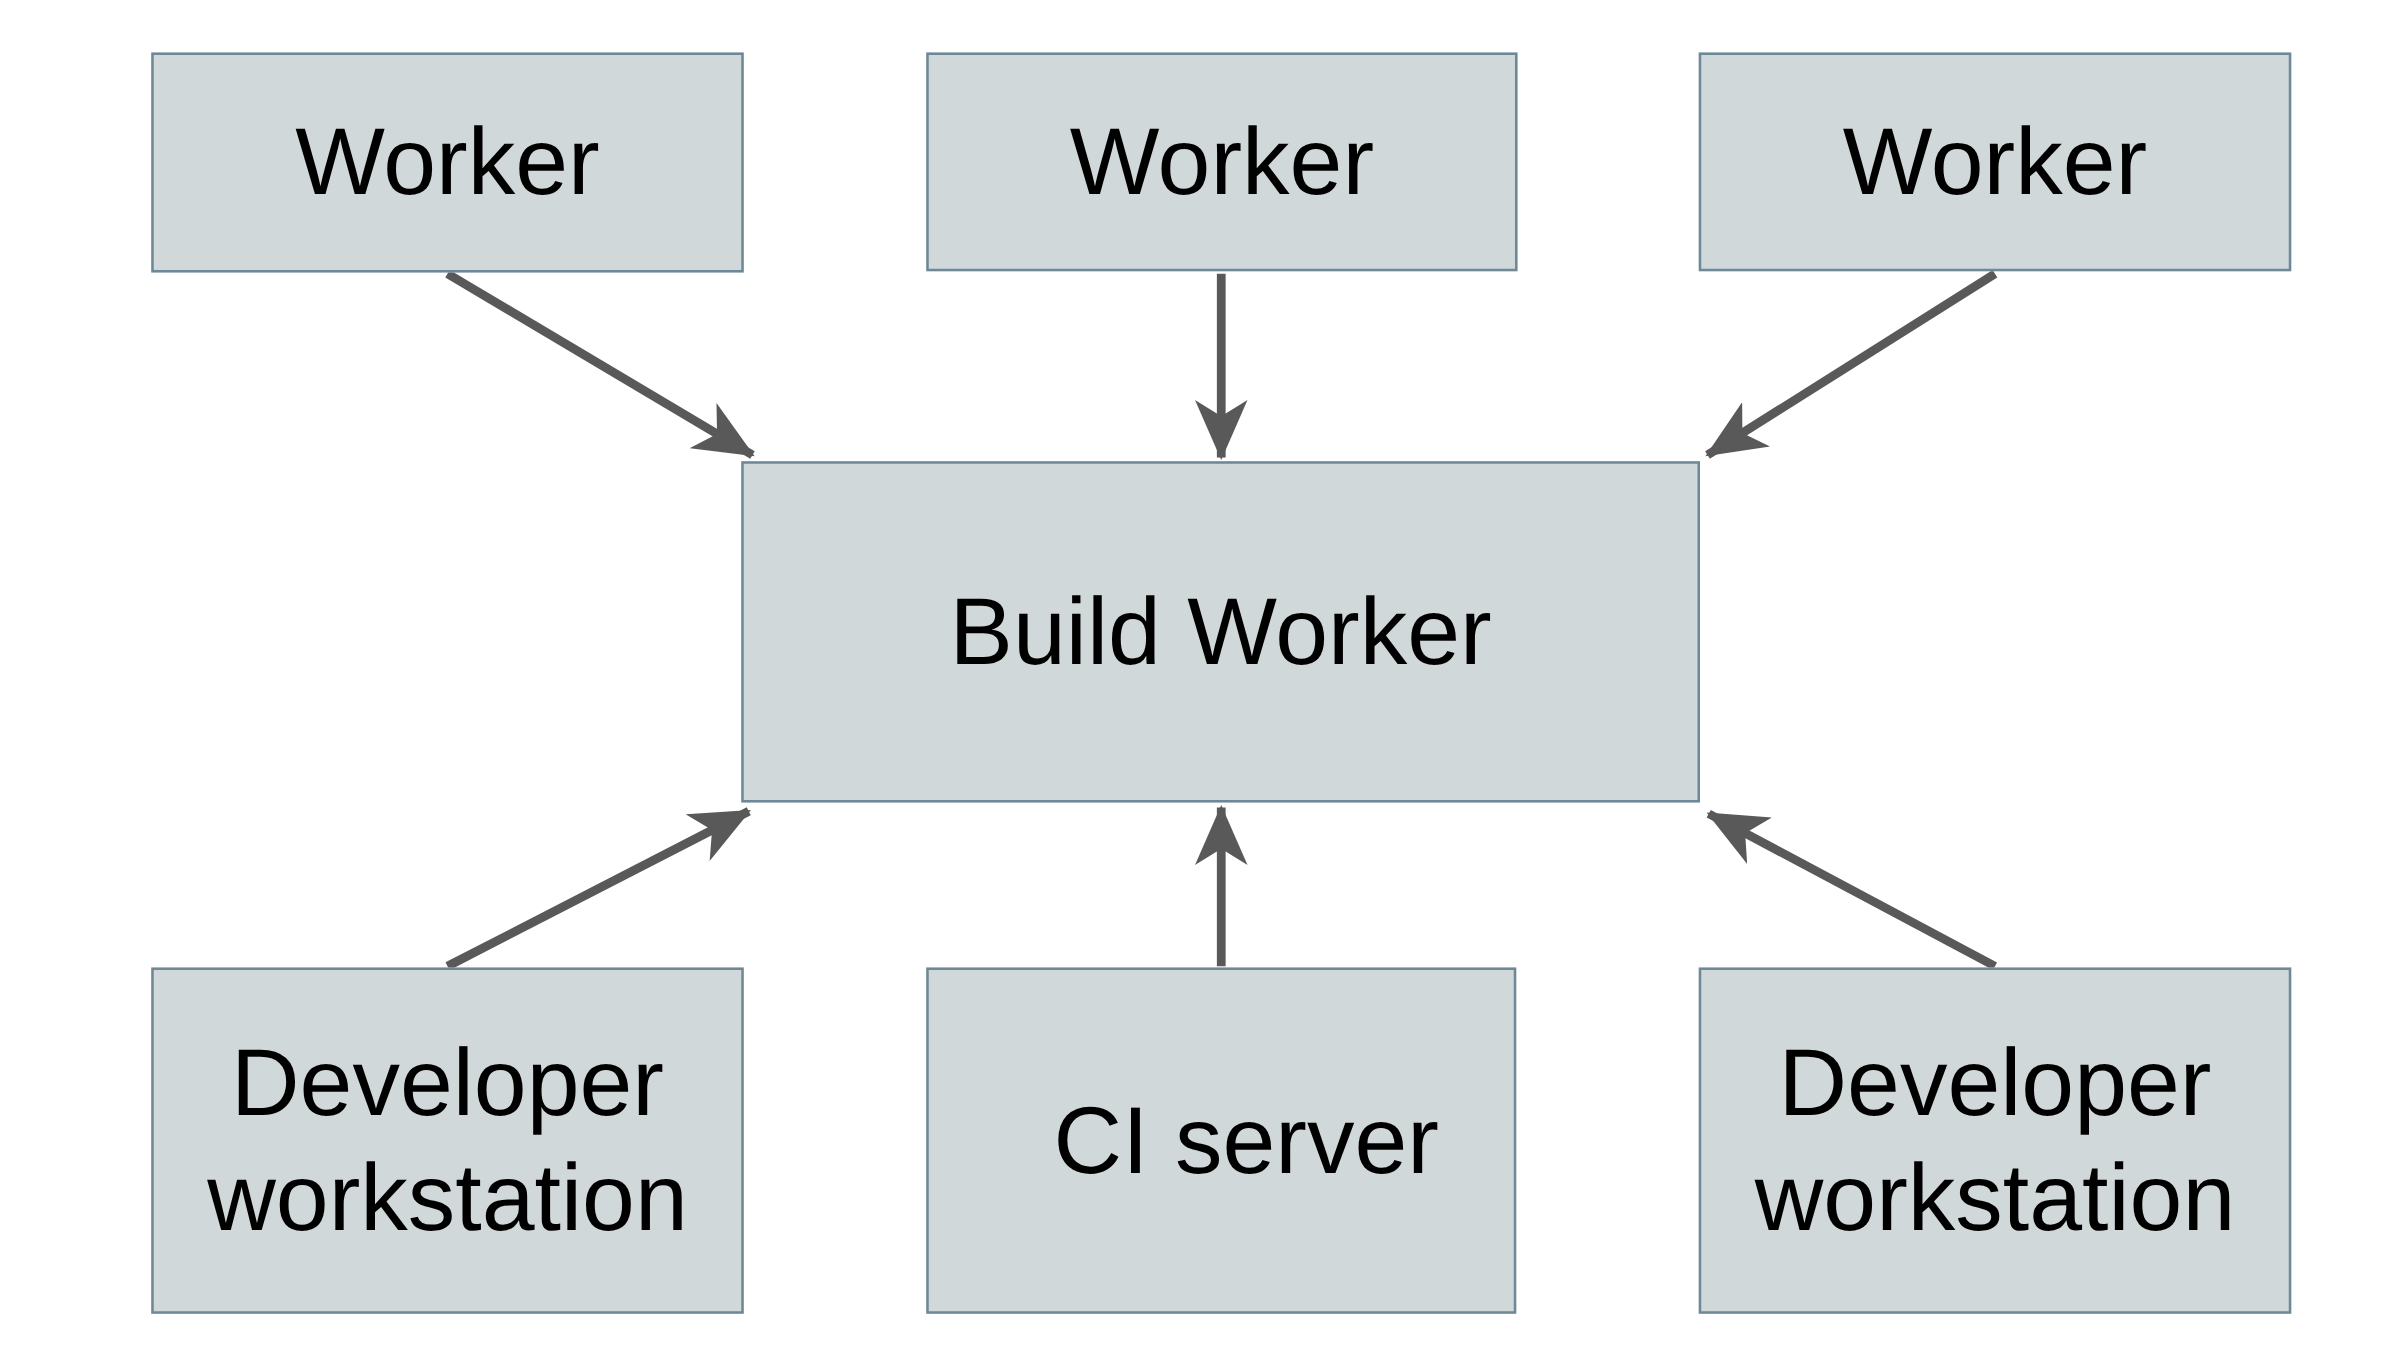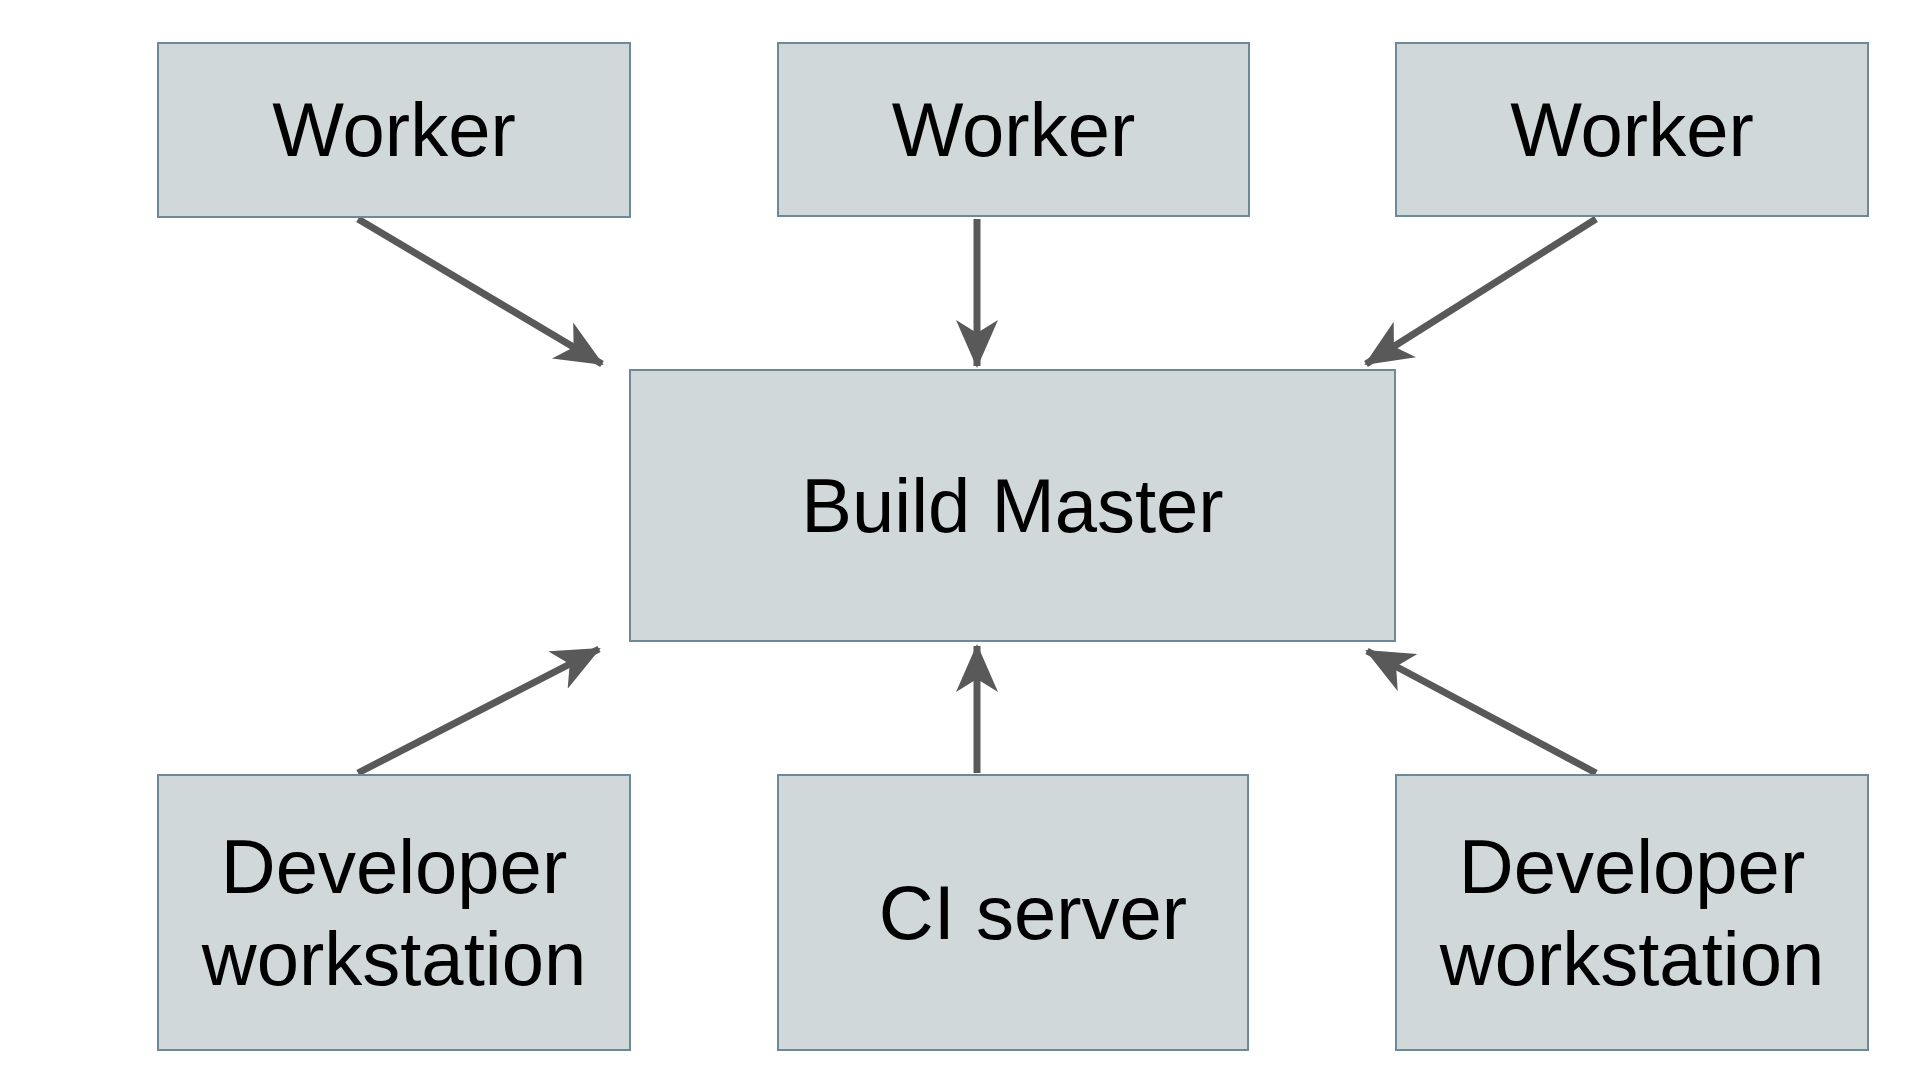--- a/index.html
+++ b/index.html
@@ -23,21 +23,20 @@
     height: 1090px;
     pointer-events: none;
   }
   .node {
     position: absolute;
     box-sizing: border-box;
     display: flex;
     align-items: center;
     justify-content: flex-end;
     text-align: center;
-    margin-left: 36px;
   }
   .node-label {
     display: block;
     width: 100%;
     font-size: 76px;
     line-height: 1.2;
     font-weight: 400;
     letter-spacing: 0px;
   }
 </style>
@@ -64,21 +63,21 @@
       <div class="node" style="left: 121px; top: 42px; width: 474px; height: 176px; background: rgb(209, 216, 218); border: 2px solid rgb(109, 136, 150);">
         <span class="node-label" style="color: rgb(0, 0, 0);">Worker</span>
       </div>
       <div class="node" style="left: 741px; top: 42px; width: 473px; height: 175px; background: rgb(209, 216, 218); border: 2px solid rgb(109, 136, 150);">
         <span class="node-label" style="color: rgb(0, 0, 0);">Worker</span>
       </div>
       <div class="node" style="left: 1359px; top: 42px; width: 474px; height: 175px; background: rgb(209, 216, 218); border: 2px solid rgb(109, 136, 150);">
         <span class="node-label" style="color: rgb(0, 0, 0);">Worker</span>
       </div>
       <div class="node" style="left: 593px; top: 369px; width: 767px; height: 273px; background: rgb(209, 216, 218); border: 2px solid rgb(109, 136, 150);">
-        <span class="node-label" style="color: rgb(0, 0, 0);">Build Master</span>
+        <span class="node-label" style="color: rgb(0, 0, 0);">Build Worker</span>
       </div>
       <div class="node" style="left: 121px; top: 774px; width: 474px; height: 277px; background: rgb(209, 216, 218); border: 2px solid rgb(109, 136, 150);">
         <span class="node-label" style="color: rgb(0, 0, 0);">Developer workstation</span>
       </div>
       <div class="node" style="left: 741px; top: 774px; width: 472px; height: 277px; background: rgb(209, 216, 218); border: 2px solid rgb(109, 136, 150);">
         <span class="node-label" style="color: rgb(0, 0, 0); padding-left: 40px;">CI server</span>
       </div>
       <div class="node" style="left: 1359px; top: 774px; width: 474px; height: 277px; background: rgb(209, 216, 218); border: 2px solid rgb(109, 136, 150);">
         <span class="node-label" style="color: rgb(0, 0, 0);">Developer workstation</span>
       </div>

